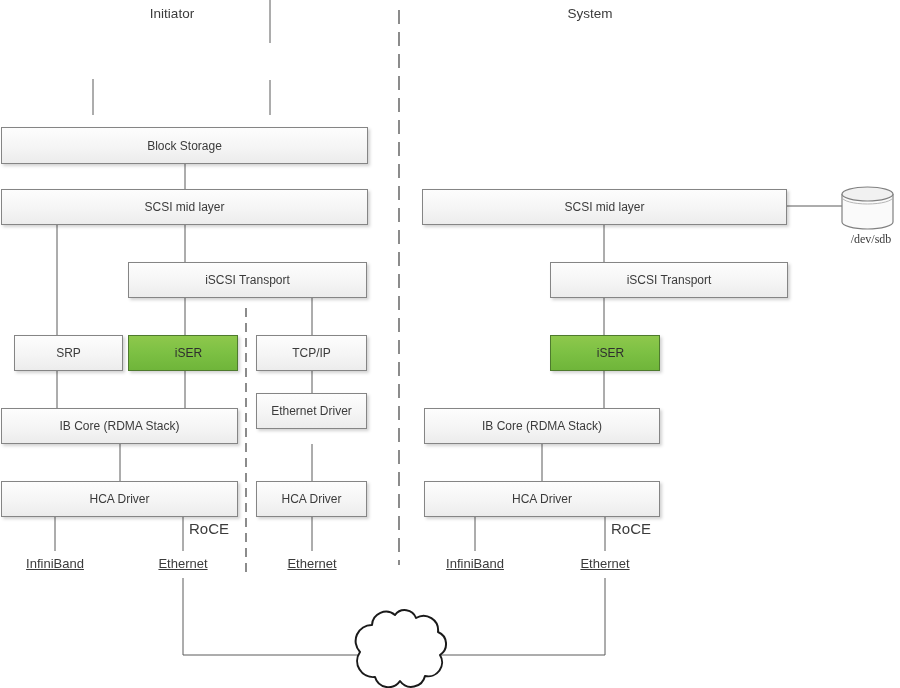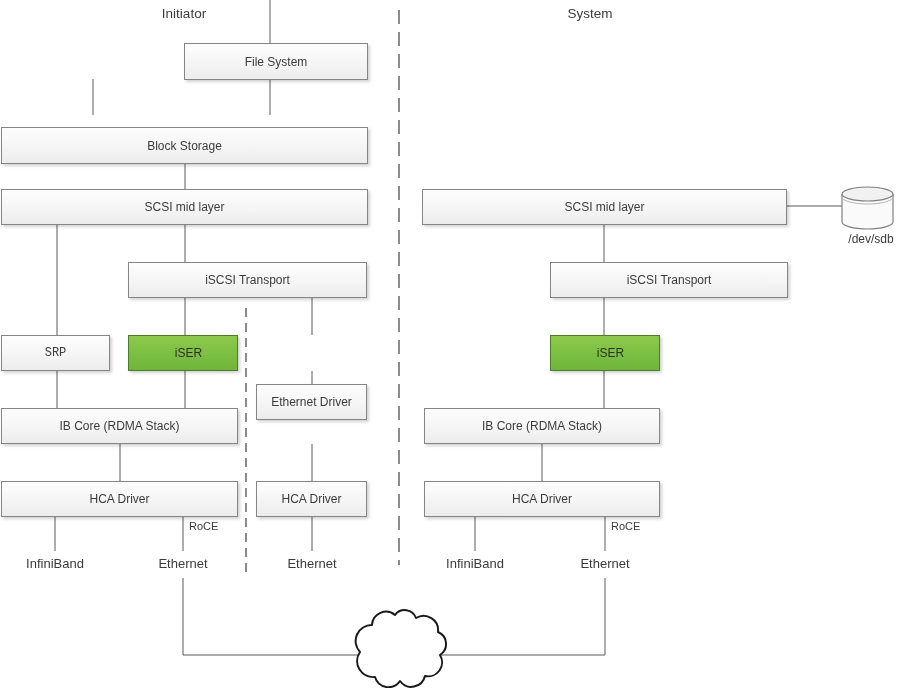--- a/index.html
+++ b/index.html
@@ -15,22 +15,22 @@
     box-shadow:2px 2px 3px rgba(0,0,0,0.18);
     font-size:12px;color:#3b3b3b;white-space:nowrap;
   }
   .box.green{
     border:1px solid #4e7a2e;
     background:linear-gradient(to bottom,#8ec84c 0%,#7cc043 50%,#6fb53a 100%);
     color:#2e2e2e;
     padding-left:11px;
   }
   .title{position:absolute;font-size:13.5px;color:#3b3b3b;transform:translateX(-50%);white-space:nowrap;}
-  .wire-label{position:absolute;font-size:13px;color:#3b3b3b;transform:translateX(-50%);white-space:nowrap;}
-  .tiny-label{position:absolute;font-size:11px;color:#3b3b3b;white-space:nowrap;}
+  .wire-label{position:absolute;font-size:13px;color:#3b3b3b;transform:translateX(-50%);white-space:nowrap;text-decoration:underline;}
+  .tiny-label{position:absolute;font-size:15px;color:#3b3b3b;white-space:nowrap;}
   .dev-label{position:absolute;font-size:12px;color:#3b3b3b;transform:translateX(-50%);white-space:nowrap;}
 </style>
 </head>
 <body>
 
 <div id="canvas">
 
   <svg id="wires" viewBox="0 0 900 688" xmlns="http://www.w3.org/2000/svg">
     <g stroke="#5a5a5a" stroke-width="1" fill="none">
 
@@ -71,44 +71,44 @@
       <path d="M842,194 v28 a25.5,7 0 0 0 51,0 v-28" fill="#fafafa" stroke="#808080" stroke-width="1.2"></path>
       <ellipse cx="867.5" cy="194" rx="25.5" ry="7" fill="#f1f1f1" stroke="#808080" stroke-width="1.2"></ellipse>
       <path d="M842,197 a25.5,7 0 0 0 51,0" fill="none" stroke="#b5b5b5" stroke-width="1"></path>
     </g>
 
     <path d="M360,652 A16,16 0 0 1 372,625 A14,14 0 0 1 395,615 A12,12 0 0 1 416,618
              A14.5,14.5 0 0 1 438,632 A13,13 0 0 1 440,655 A14,14 0 0 1 425,676
              A14,14 0 0 1 400,681 A14,14 0 0 1 375,677 A16,16 0 0 1 360,652 Z" fill="#ffffff" stroke="#1a1a1a" stroke-width="2" stroke-linejoin="round"></path>
   </svg>
 
-  <div class="title" style="left:184px;top:6px;">Initiator</div>
+  <div class="title" style="left:172px;top:6px;">Initiator</div>
   <div class="title" style="left:590px;top:6px;">System</div>
 
-  <div class="box" style="left:184px;top:43px;width:184px;height:37px;">File System</div>
   <div class="box" style="left:1px;top:115px;width:367px;height:37px;margin-top:12px;">Block Storage</div>
   <div class="box" style="left:1px;top:189px;width:367px;height:36px;">SCSI mid layer</div>
   <div class="box" style="left:128px;top:262px;width:239px;height:36px;">iSCSI Transport</div>
-  <div class="box" style="left:1px;top:335px;width:109px;height:36px;font-family:Liberation Mono, monospace;">SRP</div>
+  <div class="box" style="left:14px;top:335px;width:109px;height:36px;">SRP</div>
   <div class="box green" style="left:128px;top:335px;width:110px;height:36px;">iSER</div>
+  <div class="box" style="left:256px;top:335px;width:111px;height:36px;">TCP/IP</div>
   <div class="box" style="left:1px;top:408px;width:237px;height:36px;">IB Core (RDMA Stack)</div>
-  <div class="box" style="left:256px;top:384px;width:111px;height:36px;">Ethernet Driver</div>
+  <div class="box" style="left:256px;top:393px;width:111px;height:36px;">Ethernet Driver</div>
   <div class="box" style="left:1px;top:481px;width:237px;height:36px;">HCA Driver</div>
   <div class="box" style="left:256px;top:481px;width:111px;height:36px;">HCA Driver</div>
 
   <div class="box" style="left:422px;top:189px;width:365px;height:36px;">SCSI mid layer</div>
   <div class="box" style="left:550px;top:262px;width:238px;height:36px;">iSCSI Transport</div>
   <div class="box green" style="left:550px;top:335px;width:110px;height:36px;">iSER</div>
   <div class="box" style="left:424px;top:408px;width:236px;height:36px;">IB Core (RDMA Stack)</div>
   <div class="box" style="left:424px;top:481px;width:236px;height:36px;">HCA Driver</div>
 
   <div class="tiny-label" style="left:189px;top:520px;">RoCE</div>
   <div class="tiny-label" style="left:611px;top:520px;">RoCE</div>
 
   <div class="wire-label" style="left:55px;top:556px;">InfiniBand</div>
   <div class="wire-label" style="left:183px;top:556px;">Ethernet</div>
   <div class="wire-label" style="left:312px;top:556px;">Ethernet</div>
   <div class="wire-label" style="left:475px;top:556px;">InfiniBand</div>
   <div class="wire-label" style="left:605px;top:556px;">Ethernet</div>
 
-  <div class="dev-label" style="left:871px;top:232px;">/dev/sdb</div>
+  <div class="dev-label" style="left:871px;top:232px;font-family:Liberation Serif, serif;">/dev/sdb</div>
 
 </div>
 
 </body></html>

